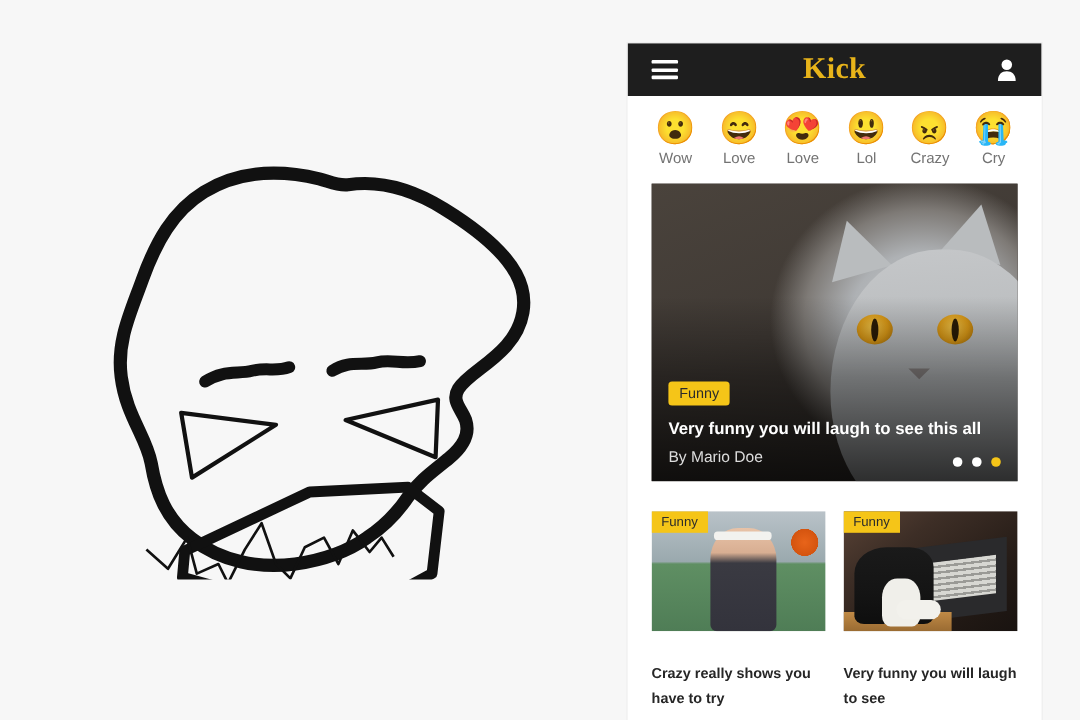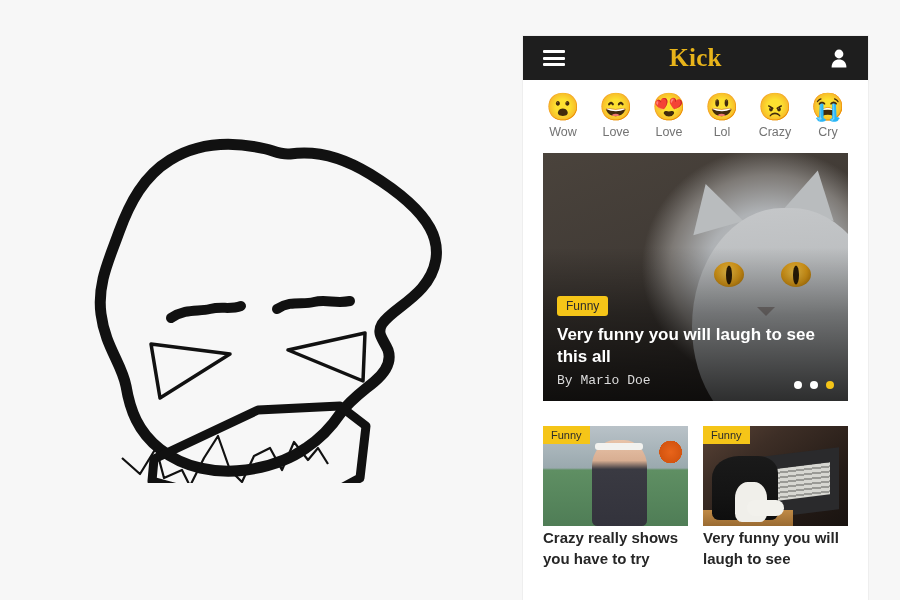--- a/index.html
+++ b/index.html
@@ -196,30 +196,29 @@
     color: #2b2b2b;
     font-size: 12px;
     padding: 3px 9px;
     border-radius: 3px;
     margin-bottom: 8px;
     cursor: pointer;
     text-align: center;
   }
   .featured-title {
     color: #ffffff;
-    font-size: 17px;
+    font-size: 14px;
     font-weight: bold;
     line-height: 22px;
     margin-bottom: 5px;
   }
   .featured-author {
     color: #dcdcdc;
     font-size: 13px;
     line-height: 16px;
-    font-family: Liberation Mono, monospace;
   }
   .dots {
     position: absolute;
     right: 14px;
     bottom: 12px;
     display: flex;
     gap: 8px;
   }
   .dot {
     width: 8px; height: 8px;
@@ -314,22 +313,22 @@
     background: #f2f1ec;
     border-radius: 12px;
   }
   .catlap-table {
     position: absolute;
     left: 0; bottom: 0;
     width: 62%; height: 16%;
     background: linear-gradient(to bottom, #c08a46 0%, #9a6b32 100%);
   }
   .grid-title {
-    margin-top: 1px;
-    font-size: 15px;
+    margin-top: 25px;
+    font-size: 12px;
     font-weight: bold;
     color: #262626;
     line-height: 21px;
   }
 </style>
 </head>
 <body>
 
 <div class="sketch-pane">
   <svg class="sketch-svg" viewBox="0 0 390 365">

